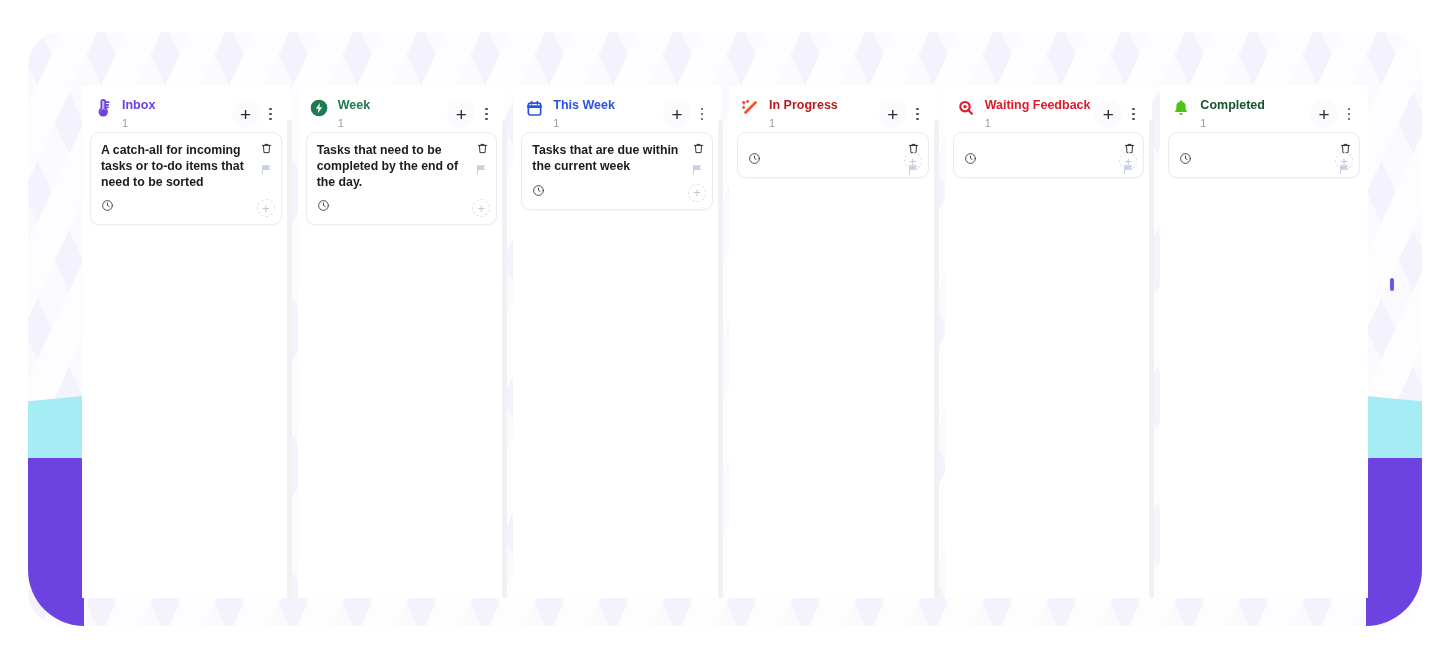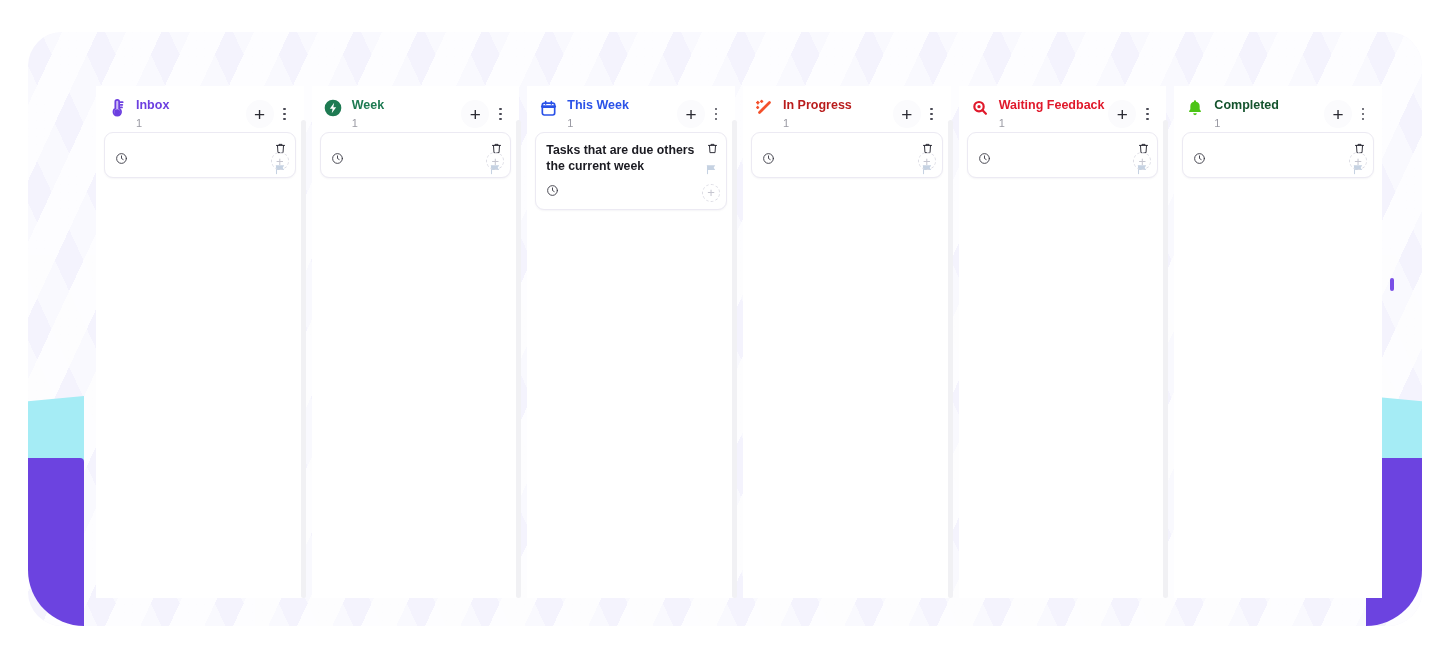--- a/index.html
+++ b/index.html
@@ -61,21 +61,21 @@
     background:#6c43e0;
   }
   .blob-left  .purple { border-bottom-left-radius:56px;  border-top-right-radius:4px; }
   .blob-right .purple { border-bottom-right-radius:56px; border-top-left-radius:4px; }
   .blob-left  .cyan  { clip-path:polygon(0 6%, 100% 0, 100% 100%, 0 100%); }
   .blob-right .cyan  { clip-path:polygon(0 0, 100% 6%, 100% 100%, 0 100%); }
 
   
   .columns {
     position:absolute;
-    left:96px; top:86px;
+    left:82px; top:86px;
     width:1286px; height:512px;
     display:flex;
     gap:8px;
   }
   .column {
     position:relative;
     width:214.3px;
     background:#ffffff;
     display:flex;
     flex-direction:column;
@@ -231,20 +231,21 @@
         <button class="add-btn">+</button>
         <span class="kebab">
               <i></i>
               <i></i>
               <i></i>
             </span>
       </span>
     </div>
     <div class="col-body">
       <div class="card">
+        <div class="card-text">A catch-all for incoming tasks or to-do items that need to be sorted</div>
         <div class="card-foot">
           <span><svg xmlns="http://www.w3.org/2000/svg" viewBox="0 0 24 24" width="13" height="13" fill="none" stroke="#3a3a45" stroke-width="1.7" stroke-linecap="round">
         <circle cx="12" cy="12" r="9"></circle>
                   <path d="M12 7.2V12l3.1 1.9"></path>
                 </svg></span>
         </div>
         <div class="card-side">
           <span class="icon-btn"><svg xmlns="http://www.w3.org/2000/svg" viewBox="0 0 24 24" width="13" height="13" fill="none" stroke="#2d2d38" stroke-width="1.8" stroke-linecap="round">
         <path d="M4.5 6.3h15M9.2 6.3V4.4h5.6v1.9"></path>
         <path d="M6.4 6.3l.9 13.3h9.4l.9-13.3"></path>
@@ -274,20 +275,21 @@
         <button class="add-btn">+</button>
         <span class="kebab">
               <i></i>
               <i></i>
               <i></i>
             </span>
       </span>
     </div>
     <div class="col-body">
       <div class="card">
+        <div class="card-text">Tasks that need to be completed by the end of the day.</div>
         <div class="card-foot">
           <span><svg xmlns="http://www.w3.org/2000/svg" viewBox="0 0 24 24" width="13" height="13" fill="none" stroke="#3a3a45" stroke-width="1.7" stroke-linecap="round">
         <circle cx="12" cy="12" r="9"></circle>
                   <path d="M12 7.2V12l3.1 1.9"></path>
                 </svg></span>
         </div>
         <div class="card-side">
           <span class="icon-btn"><svg xmlns="http://www.w3.org/2000/svg" viewBox="0 0 24 24" width="13" height="13" fill="none" stroke="#2d2d38" stroke-width="1.8" stroke-linecap="round">
         <path d="M4.5 6.3h15M9.2 6.3V4.4h5.6v1.9"></path>
         <path d="M6.4 6.3l.9 13.3h9.4l.9-13.3"></path>
@@ -318,21 +320,21 @@
         <button class="add-btn">+</button>
         <span class="kebab">
               <i></i>
               <i></i>
               <i></i>
             </span>
       </span>
     </div>
     <div class="col-body">
       <div class="card">
-        <div class="card-text">Tasks that are due others the current week</div>
+        <div class="card-text">Tasks that are due within the current week</div>
         <div class="card-foot">
           <span><svg xmlns="http://www.w3.org/2000/svg" viewBox="0 0 24 24" width="13" height="13" fill="none" stroke="#3a3a45" stroke-width="1.7" stroke-linecap="round">
         <circle cx="12" cy="12" r="9"></circle>
                   <path d="M12 7.2V12l3.1 1.9"></path>
                 </svg></span>
         </div>
         <div class="card-side">
           <span class="icon-btn"><svg xmlns="http://www.w3.org/2000/svg" viewBox="0 0 24 24" width="13" height="13" fill="none" stroke="#2d2d38" stroke-width="1.8" stroke-linecap="round">
         <path d="M4.5 6.3h15M9.2 6.3V4.4h5.6v1.9"></path>
         <path d="M6.4 6.3l.9 13.3h9.4l.9-13.3"></path>

